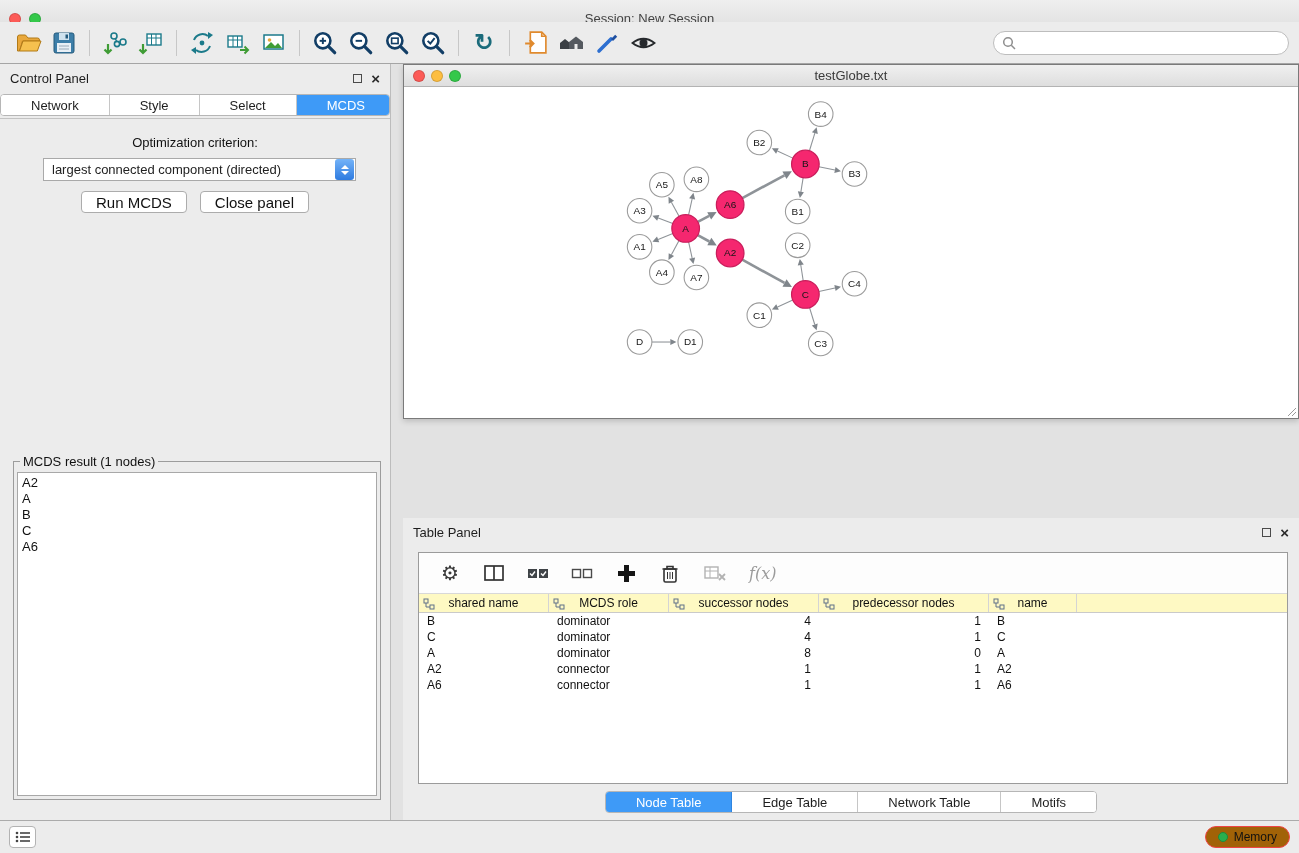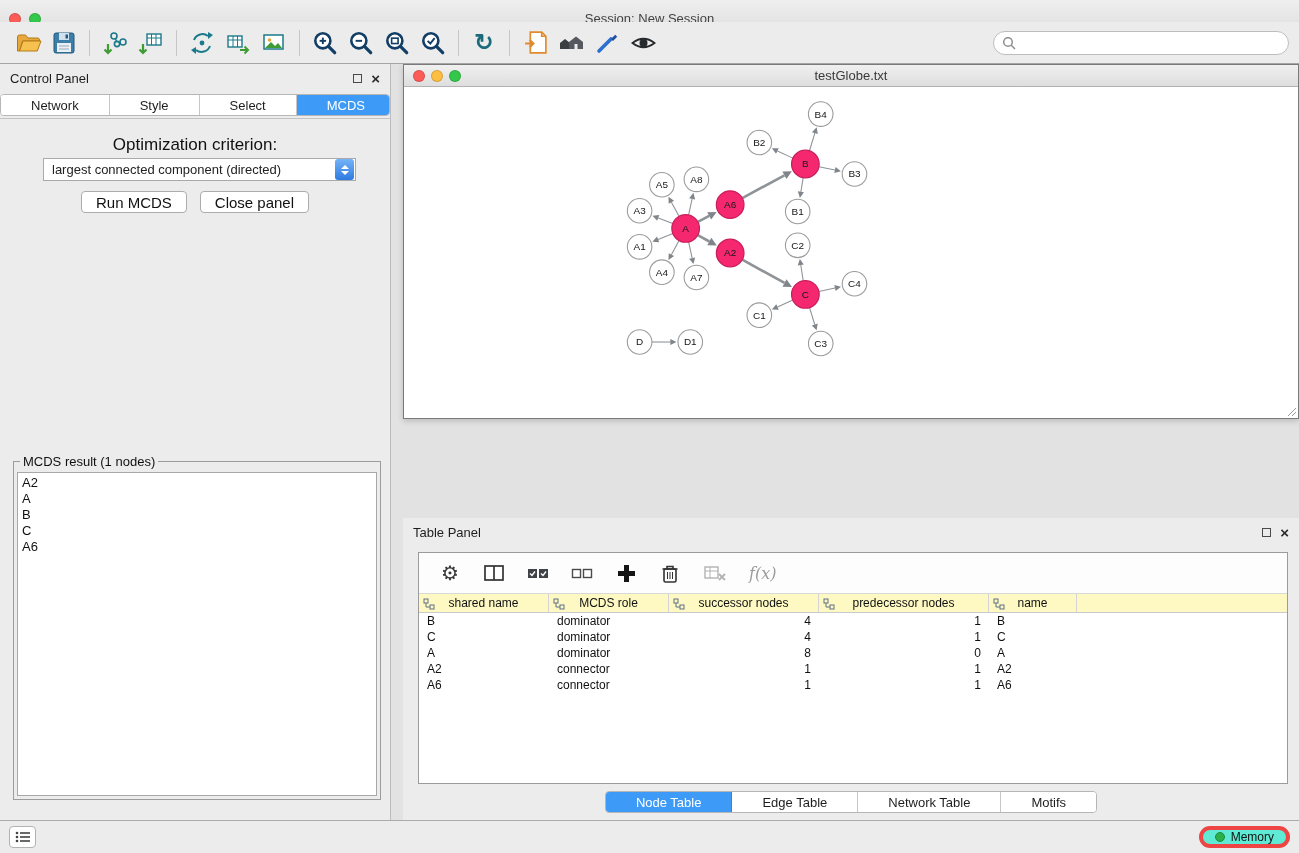--- a/index.html
+++ b/index.html
@@ -37,21 +37,21 @@
   .close-x { font-size:15px; font-weight:bold; color:#2B2B2B; line-height:1; }
 
   .cp-tabs-row { position:absolute; top:30px; left:0; right:0; height:25px;
     display:flex; justify-content:center; border-bottom:1px solid #C3C3C3; }
   .segctrl { display:inline-flex; height:22px; background:#FFF; border:1px solid #B6B6B6; border-radius:4px; overflow:hidden; }
   .seg { padding:2px 30px; font-size:13px; color:#1E1E1E; display:flex; align-items:center;
     border-right:1px solid #C6C6C6; background:#FFF; cursor:default; }
   .seg:last-child { border-right:none; }
   .seg.active { background:#3E9AF7; color:#FFF; border-color:#2F85E0; }
 
-  .opt-label { position:absolute; top:71px; left:0; right:0; text-align:center; font-size:17px; color:#111; }
+  .opt-label { position:absolute; top:71px; left:0; right:0; text-align:center; font-size:13px; color:#111; }
   .dropdown { position:absolute; left:43px; top:94px; width:313px; height:23px; background:#FFF;
     border:1px solid #A9A9A9; border-radius:0; display:flex; align-items:center; font-size:13px; padding-left:8px; }
   .dropdown .dd-text { flex:1; white-space:nowrap; overflow:hidden; }
   .dd-spin { width:19px; height:21px; background:linear-gradient(#74B3F8,#2E7BE0); border-radius:3px;
     display:flex; flex-direction:column; align-items:center; justify-content:center; gap:2px; margin-right:1px; }
   .tri-up { width:0; height:0; border-left:4px solid transparent; border-right:4px solid transparent; border-bottom:4px solid #FFF; }
   .tri-down { width:0; height:0; border-left:4px solid transparent; border-right:4px solid transparent; border-top:4px solid #FFF; }
 
   .cp-buttons { position:absolute; top:127px; left:0; right:0; display:flex; justify-content:center; gap:13px; }
   .btn { height:22px; padding:0 14px; background:#FFF; border:1px solid #ACACAC; border-radius:4px;
@@ -91,21 +91,21 @@
   .td { padding:0 8px; white-space:nowrap; overflow:hidden; color:#111; }
   .td.num { text-align:right; }
 
   .table-tabs-row { position:absolute; left:0; right:0; bottom:7px; display:flex; justify-content:center; }
 
   
   .statusbar { position:absolute; left:0; right:0; bottom:0; height:33px; background:#ECECEC;
     border-top:1px solid #ABABAB; display:flex; align-items:center; padding:0 9px; }
   .list-btn { width:27px; height:22px; border:1px solid #B3B3B3; border-radius:4px; background:#FFF;
     display:flex; align-items:center; justify-content:center; }
-  .memory-btn { margin-left:auto; height:22px; border:4px solid #ef4444; border-radius:12px; background:#5eead4;
+  .memory-btn { margin-left:auto; height:22px; border:1px solid #ef4444; border-radius:12px; background:#a16207;
     display:flex; align-items:center; gap:6px; padding:0 12px; font-size:12px; color:#111;
     font-family:"Liberation Sans", sans-serif; }
   .memory-dot { width:10px; height:10px; border-radius:50%; background:#2AAF4D; border:1px solid #1E8C3B; }
 </style>
 </head>
 <body>
 
 <div class="titlebar">
   <span class="tl red"></span>
   <span class="tl green" style="margin-left:8px;"></span>

